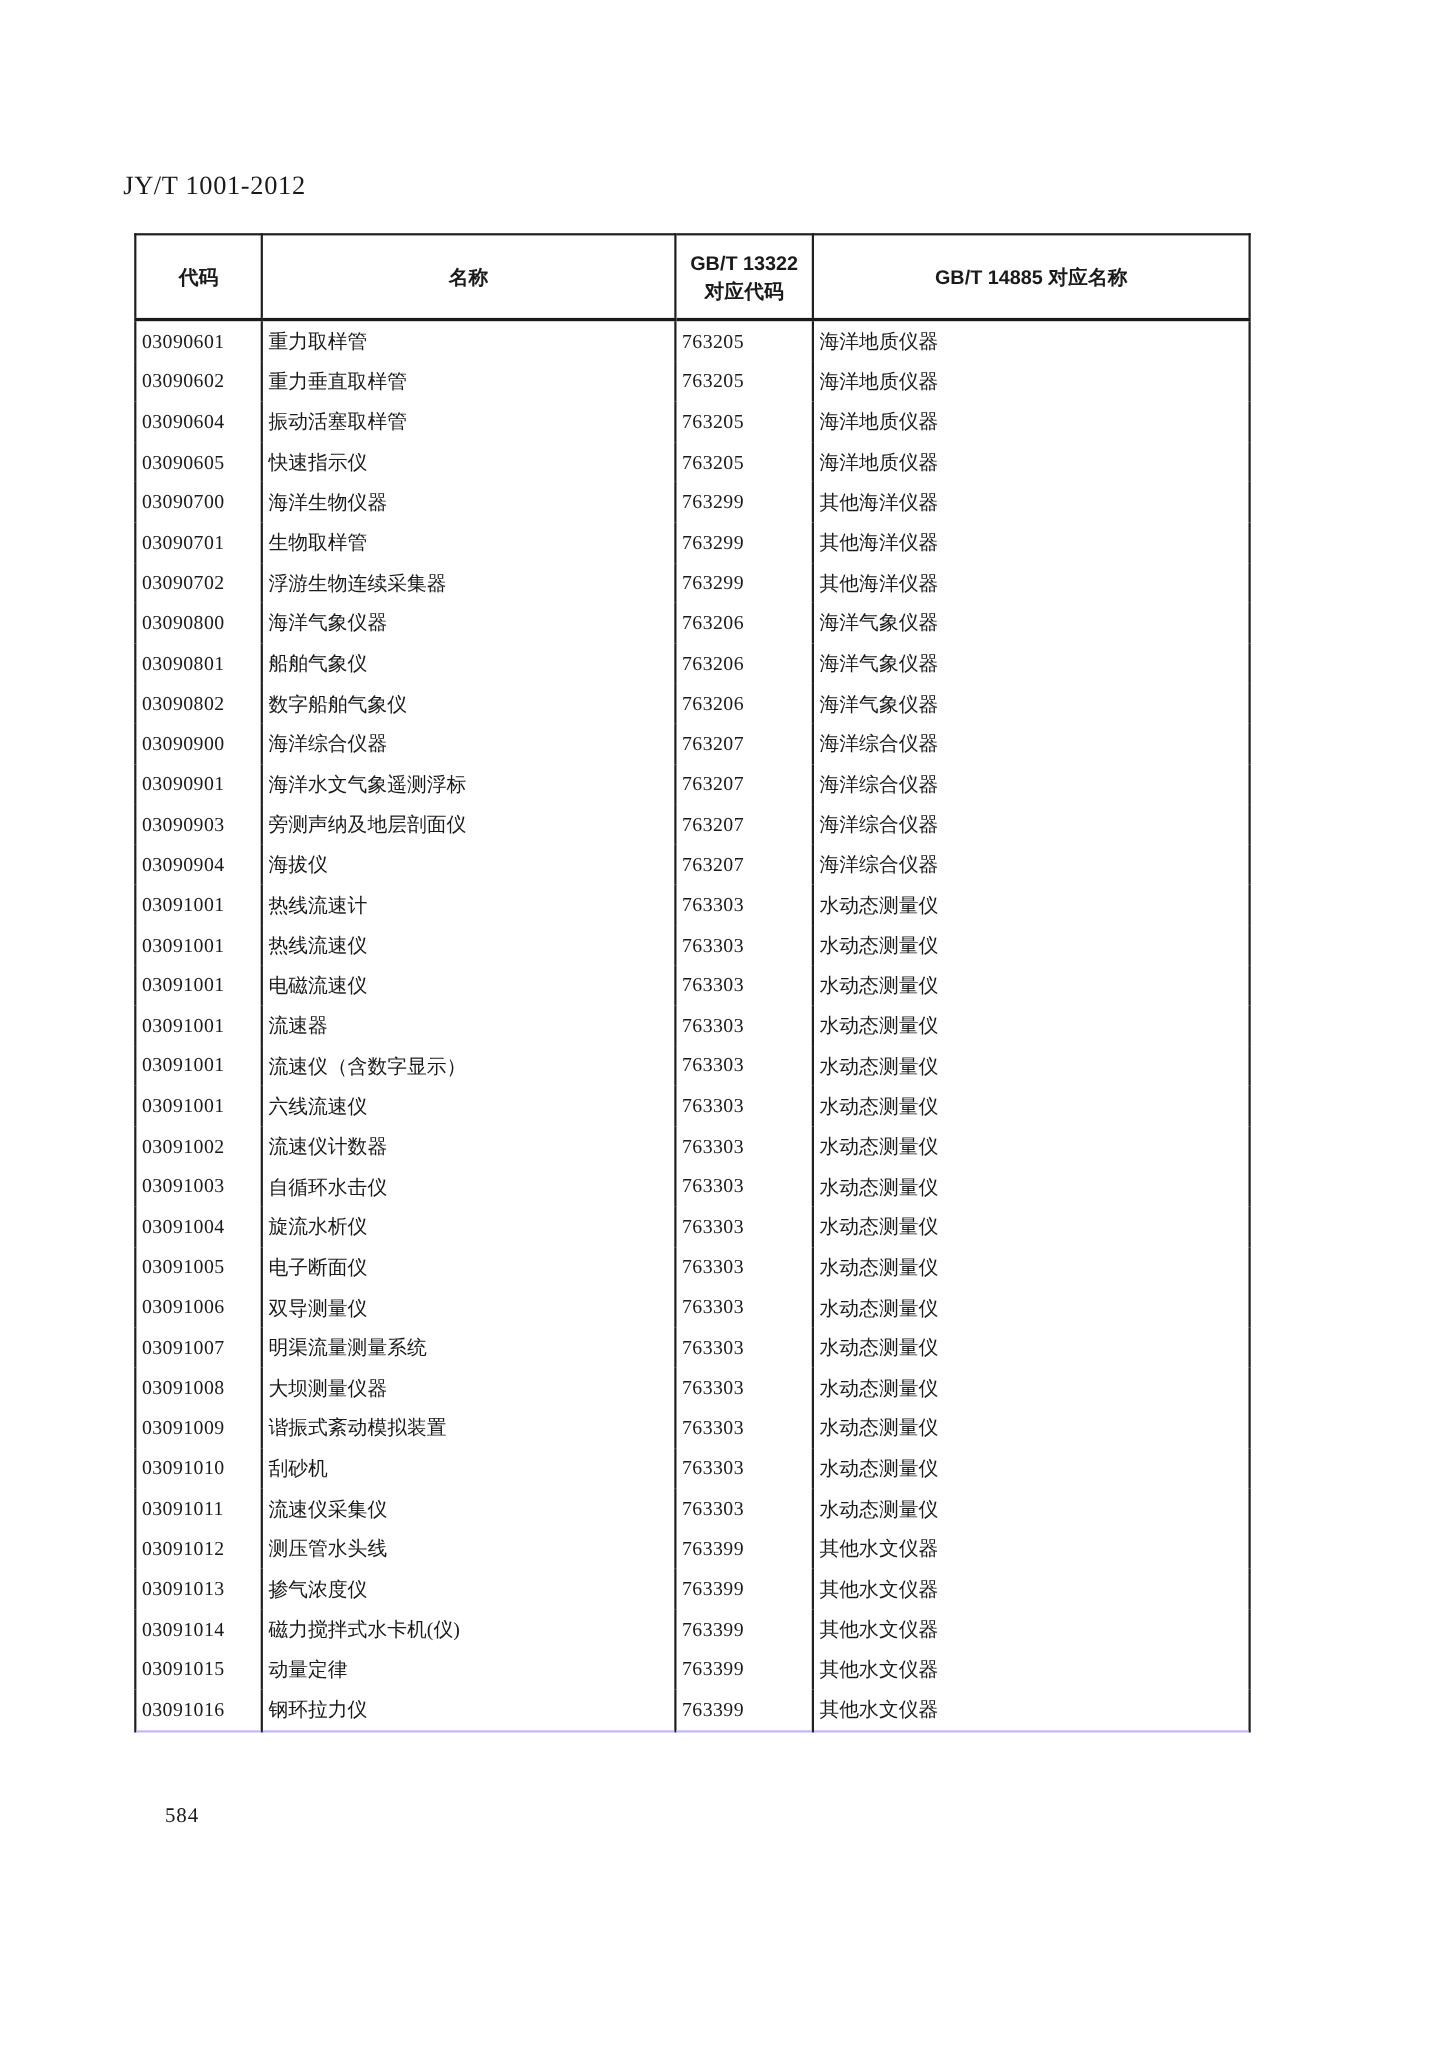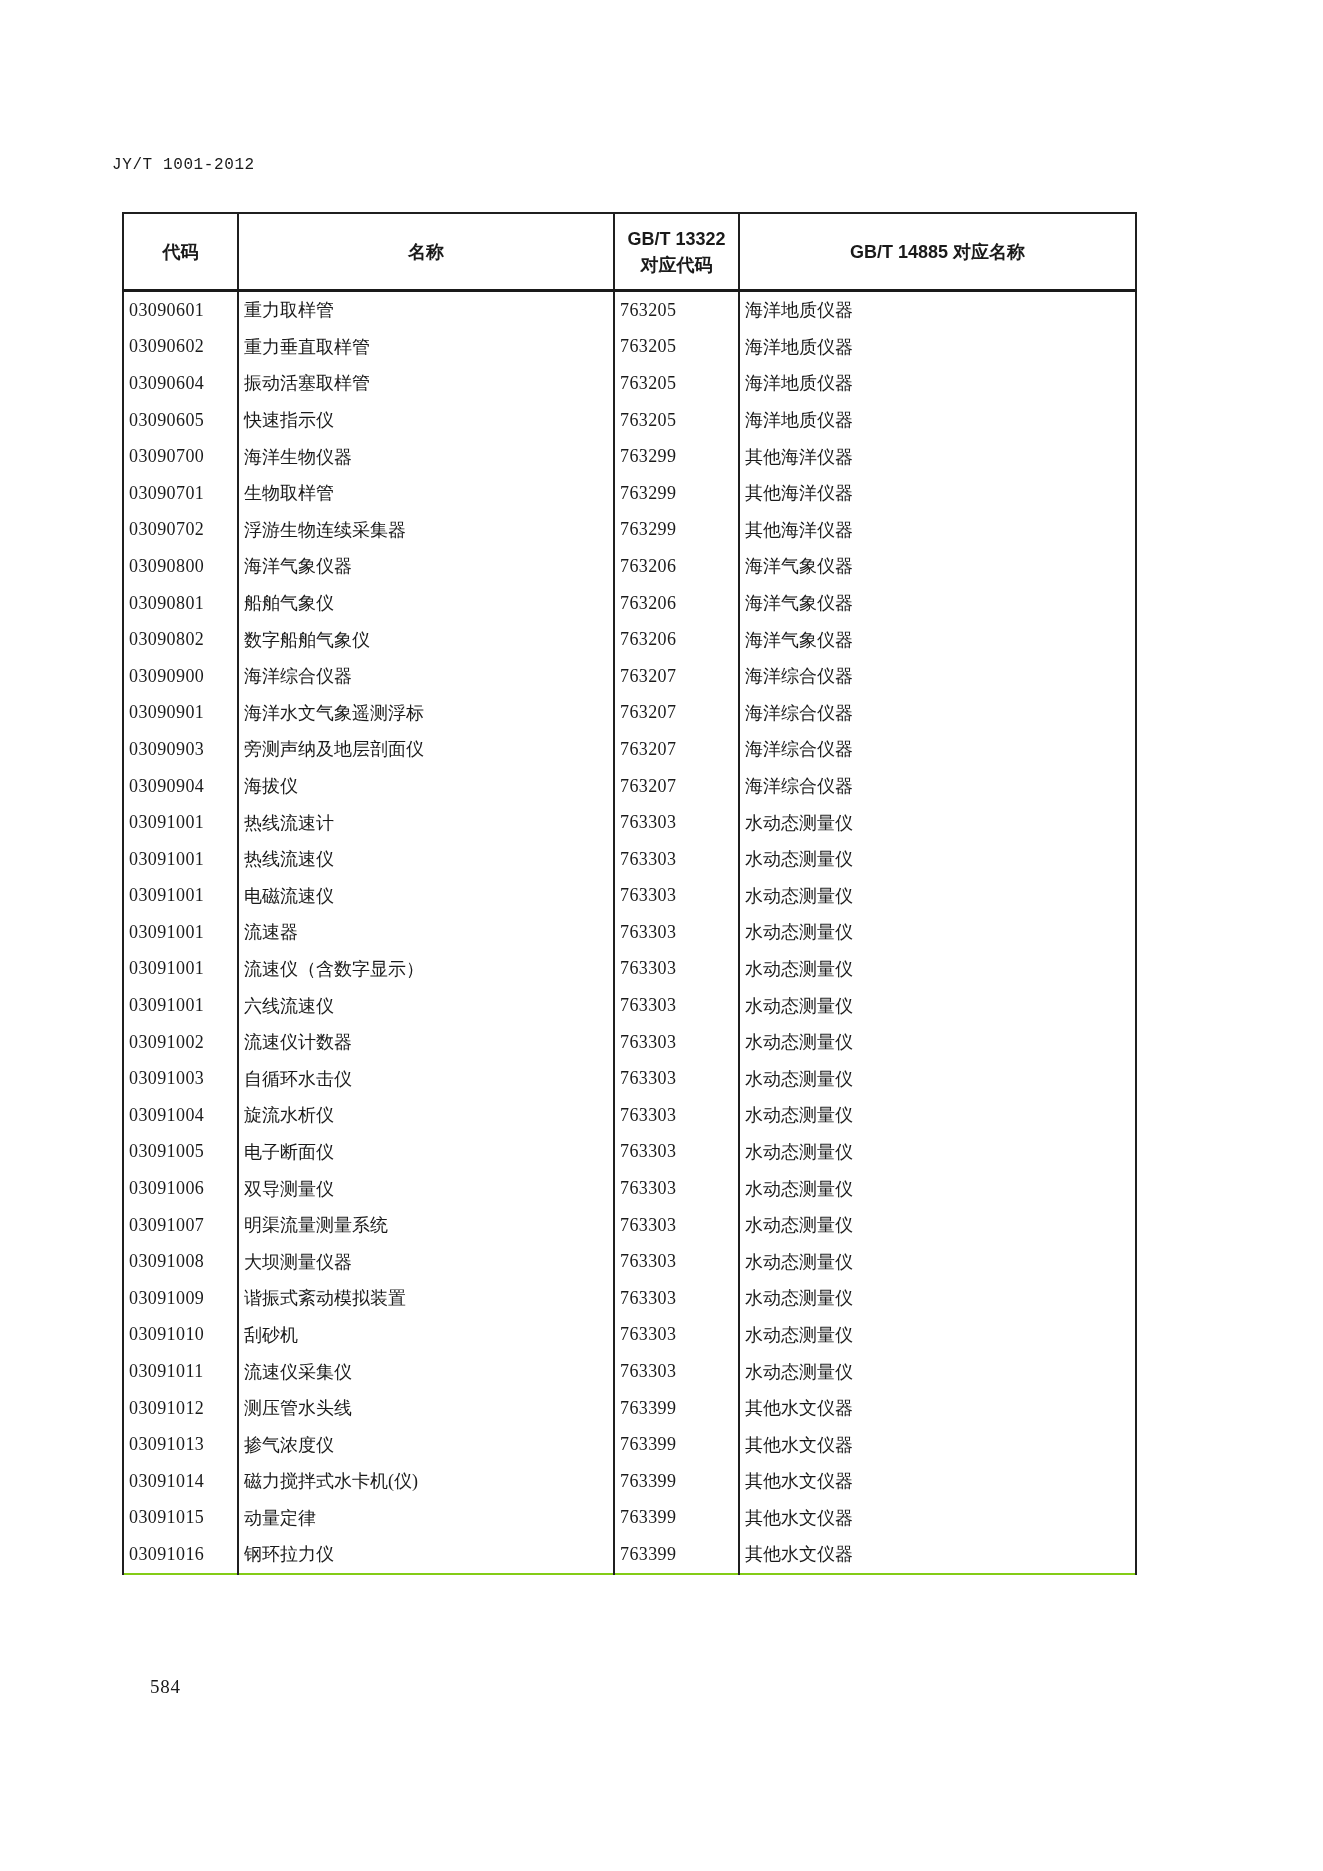--- a/index.html
+++ b/index.html
@@ -11,34 +11,34 @@
     width: 1323px;
     height: 1871px;
     position: relative;
     font-family: "Liberation Serif", serif;
     color: #1a1a1a;
   }
   .doc-code {
     position: absolute;
     left: 112px;
     top: 156px;
-    font-family: Liberation Mono, monospace;
-    font-size: 16px;
+    font-family: Liberation Serif, serif;
+    font-size: 24px;
     letter-spacing: 0.6px;
     color: #1a1a1a;
     white-space: nowrap;
   }
   table.main-table {
     position: absolute;
     left: 122px;
     top: 212px;
     width: 1013px;
     table-layout: fixed;
     border-collapse: collapse;
-    border: 2px solid #84cc16;
+    border: 2px solid #c4b5fd;
     padding-left: 14px;
   }
   col.c1 { width: 115px; }
   col.c2 { width: 376px; }
   col.c3 { width: 125px; }
   col.c4 { width: 397px; }
   .main-table th {
     height: 75px;
     border: 2px solid #1f1f1f;
     border-bottom: 3px solid #1a1a1a;
@@ -61,21 +61,21 @@
     padding: 0 4px 0 5px;
     overflow: hidden;
     white-space: nowrap;
   }
   .main-table td.code-col {
     letter-spacing: 0.4px;
   }
   .page-number {
     position: absolute;
     left: 150px;
-    top: 1676px;
+    top: 1640px;
     font-size: 19px;
     letter-spacing: 0.8px;
   }
 </style>
 </head>
 <body>
 
 <div class="doc-code">JY/T 1001-2012</div>
 
 <table class="main-table">

